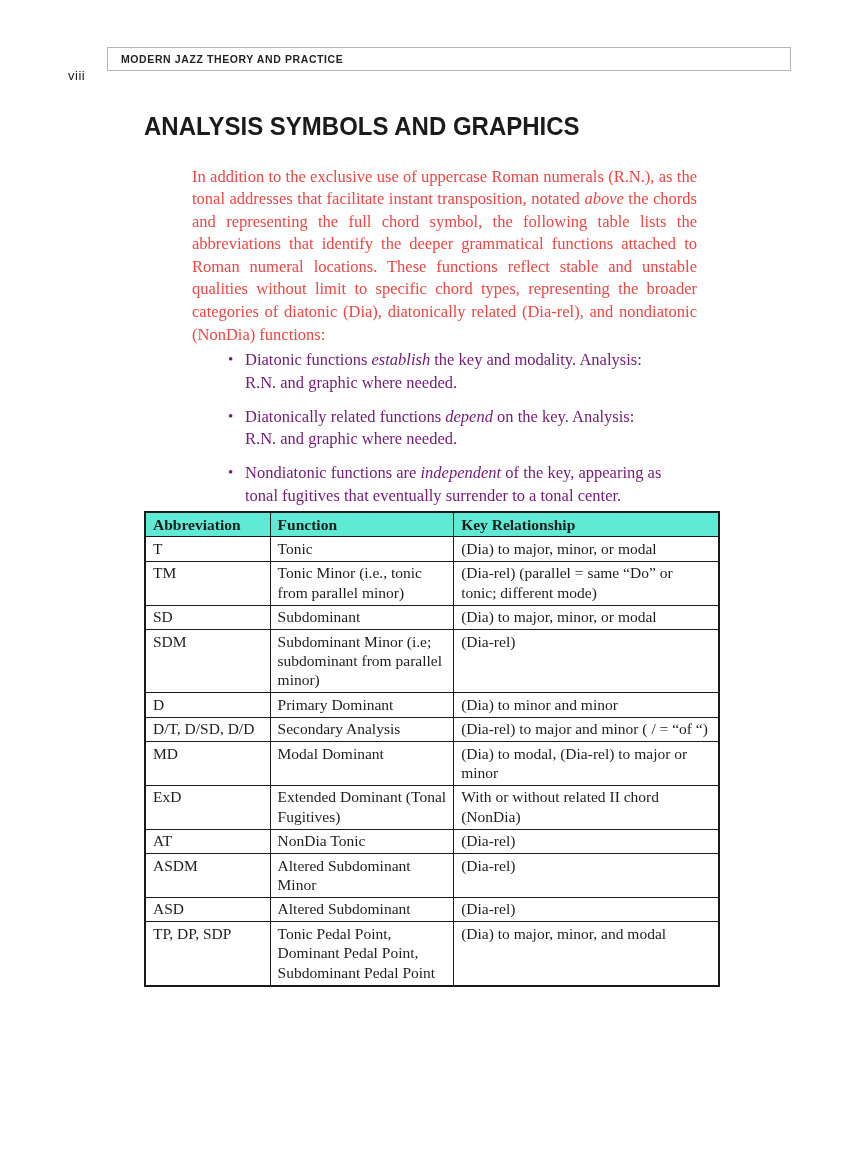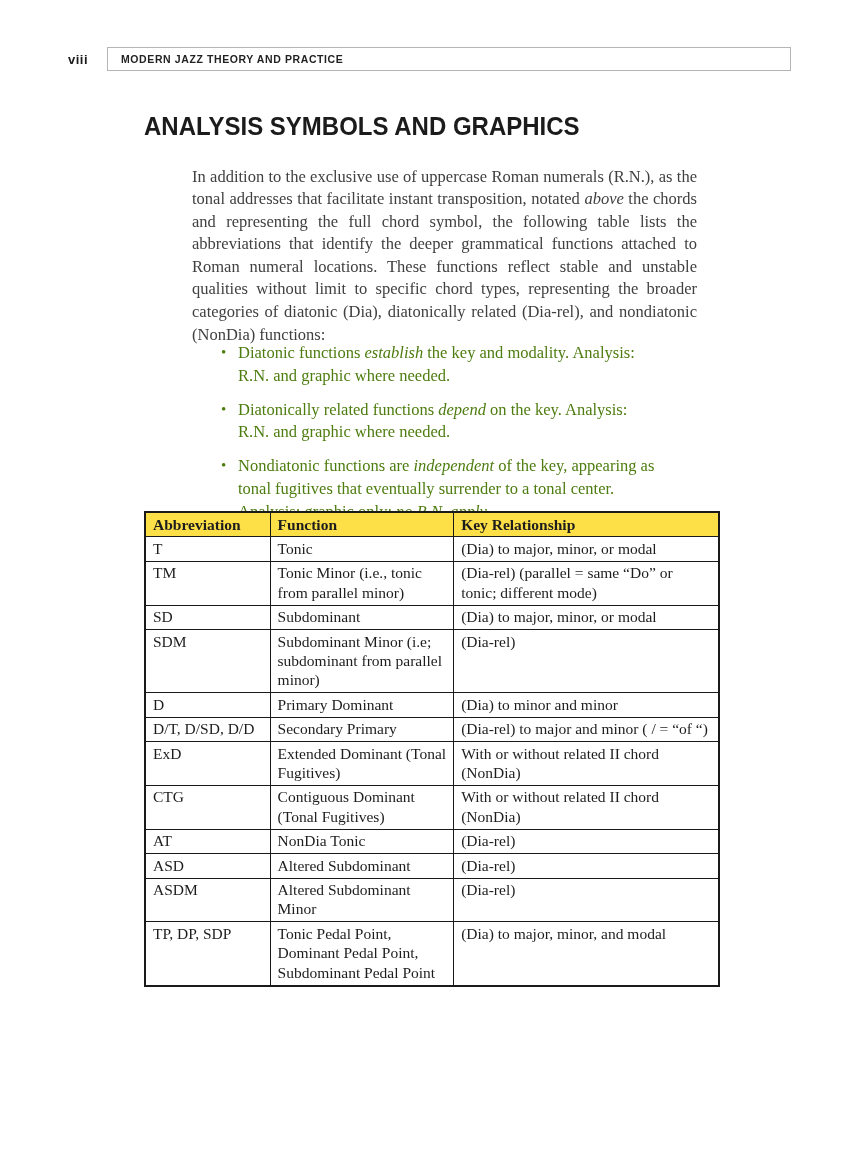--- a/index.html
+++ b/index.html
@@ -14,23 +14,23 @@
     background: #ffffff;
     color: #1d1d1d;
     font-family: "Liberation Serif", "DejaVu Serif", serif;
     overflow: hidden;
   }
 
   
   .page-num {
     position: absolute;
     left: 68px;
-    top: 52px;
+    top: 68px;
     font-family: "Liberation Sans", sans-serif;
-    font-weight: bold;
+    font-weight: normal;
     font-size: 13px;
     letter-spacing: 0.5px;
     color: #1c1c1c;
   }
   .running-box {
     position: absolute;
     left: 107px;
     top: 47px;
     width: 684px;
     height: 24px;
@@ -66,36 +66,36 @@
 
   
   .intro {
     position: absolute;
     left: 192px;
     top: 149px;
     width: 505px;
     font-size: 16.5px;
     line-height: 22.6px;
     text-align: justify;
-    color: #404040;
+    color: #ef4444;
   }
   .it { font-style: italic; }
 
   
   .bullets {
     position: absolute;
     left: 212px;
     top: 334px;
     width: 442px;
-    margin: 8px;
+    margin: 15px;
     padding: 0;
     list-style: none;
     font-size: 16.5px;
     line-height: 22.6px;
-    color: #4d7c0f;
+    color: #701a75;
   }
   .bullets li {
     position: relative;
     padding-left: 18px;
     margin-bottom: 11.5px;
   }
   .bullets li::before {
     content: "\2022";
     position: absolute;
     left: 1px;
@@ -116,21 +116,21 @@
     border: 2px solid #1a1a1a;
   }
   .abbr-table th, .abbr-table td {
     border: 1px solid #1a1a1a;
     padding: 1.5px 7px 2.5px 7px;
     text-align: left;
     vertical-align: top;
     font-weight: normal;
   }
   .abbr-table th {
-    background: #fde047;
+    background: #5eead4;
     font-weight: bold;
   }
   .col-abbr { width: 112px; }
   .col-func { width: 178px; margin-left: 45px; }
   .col-key  { width: 268px; }
 </style>
 </head>
 <body>
 
 <div class="page">
@@ -180,46 +180,46 @@
           <td>Subdominant Minor (i.e; subdominant from parallel minor)</td>
           <td>(Dia-rel)</td>
         </tr>
         <tr>
           <td>D</td>
           <td>Primary Dominant</td>
           <td>(Dia) to minor and minor</td>
         </tr>
         <tr>
           <td>D/T, D/SD, D/D</td>
-          <td>Secondary Primary</td>
+          <td>Secondary Analysis</td>
           <td>(Dia-rel) to major and minor ( / = “of “)</td>
+        </tr>
+        <tr>
+          <td>MD</td>
+          <td>Modal Dominant</td>
+          <td>(Dia) to modal, (Dia-rel) to major or minor</td>
         </tr>
         <tr>
           <td>ExD</td>
           <td>Extended Dominant (Tonal Fugitives)</td>
           <td>With or without related II chord (NonDia)</td>
         </tr>
         <tr>
-          <td>CTG</td>
-          <td>Contiguous Dominant (Tonal Fugitives)</td>
-          <td>With or without related II chord (NonDia)</td>
-        </tr>
-        <tr>
           <td>AT</td>
           <td>NonDia Tonic</td>
           <td>(Dia-rel)</td>
         </tr>
         <tr>
+          <td>ASDM</td>
+          <td>Altered Subdominant Minor</td>
+          <td>(Dia-rel)</td>
+        </tr>
+        <tr>
           <td>ASD</td>
           <td>Altered Subdominant</td>
-          <td>(Dia-rel)</td>
-        </tr>
-        <tr>
-          <td>ASDM</td>
-          <td>Altered Subdominant Minor</td>
           <td>(Dia-rel)</td>
         </tr>
         <tr>
           <td>TP, DP, SDP</td>
           <td>Tonic Pedal Point, Dominant Pedal Point, Subdominant Pedal Point</td>
           <td>(Dia) to major, minor, and modal</td>
         </tr>
       </tbody>
   </table>
 

